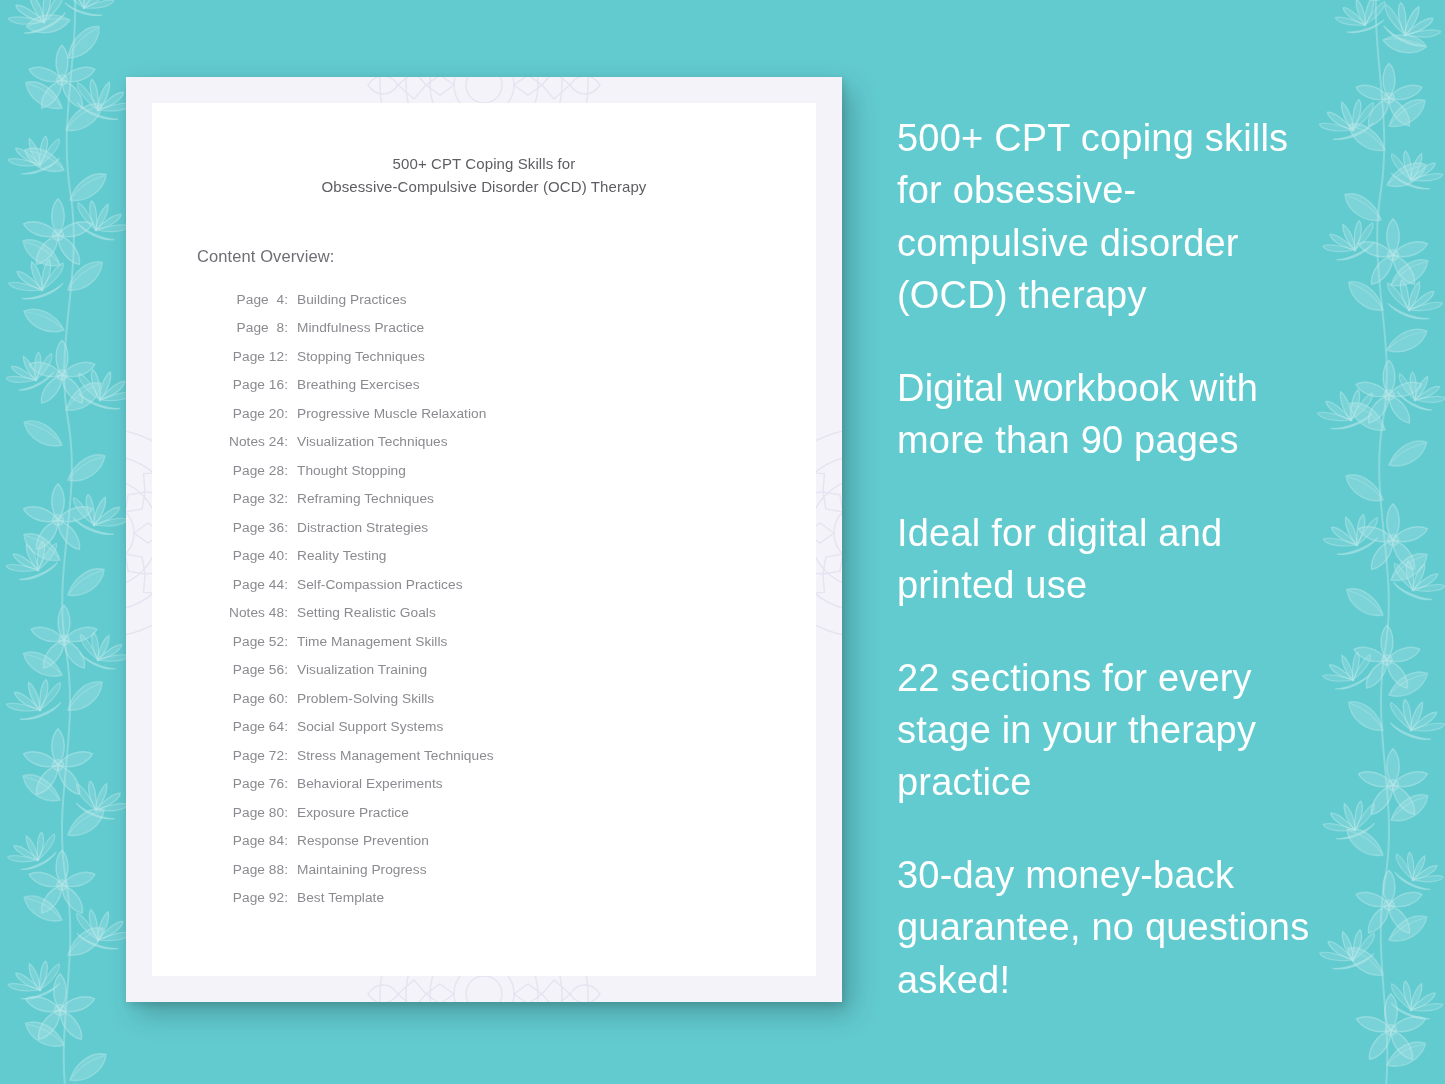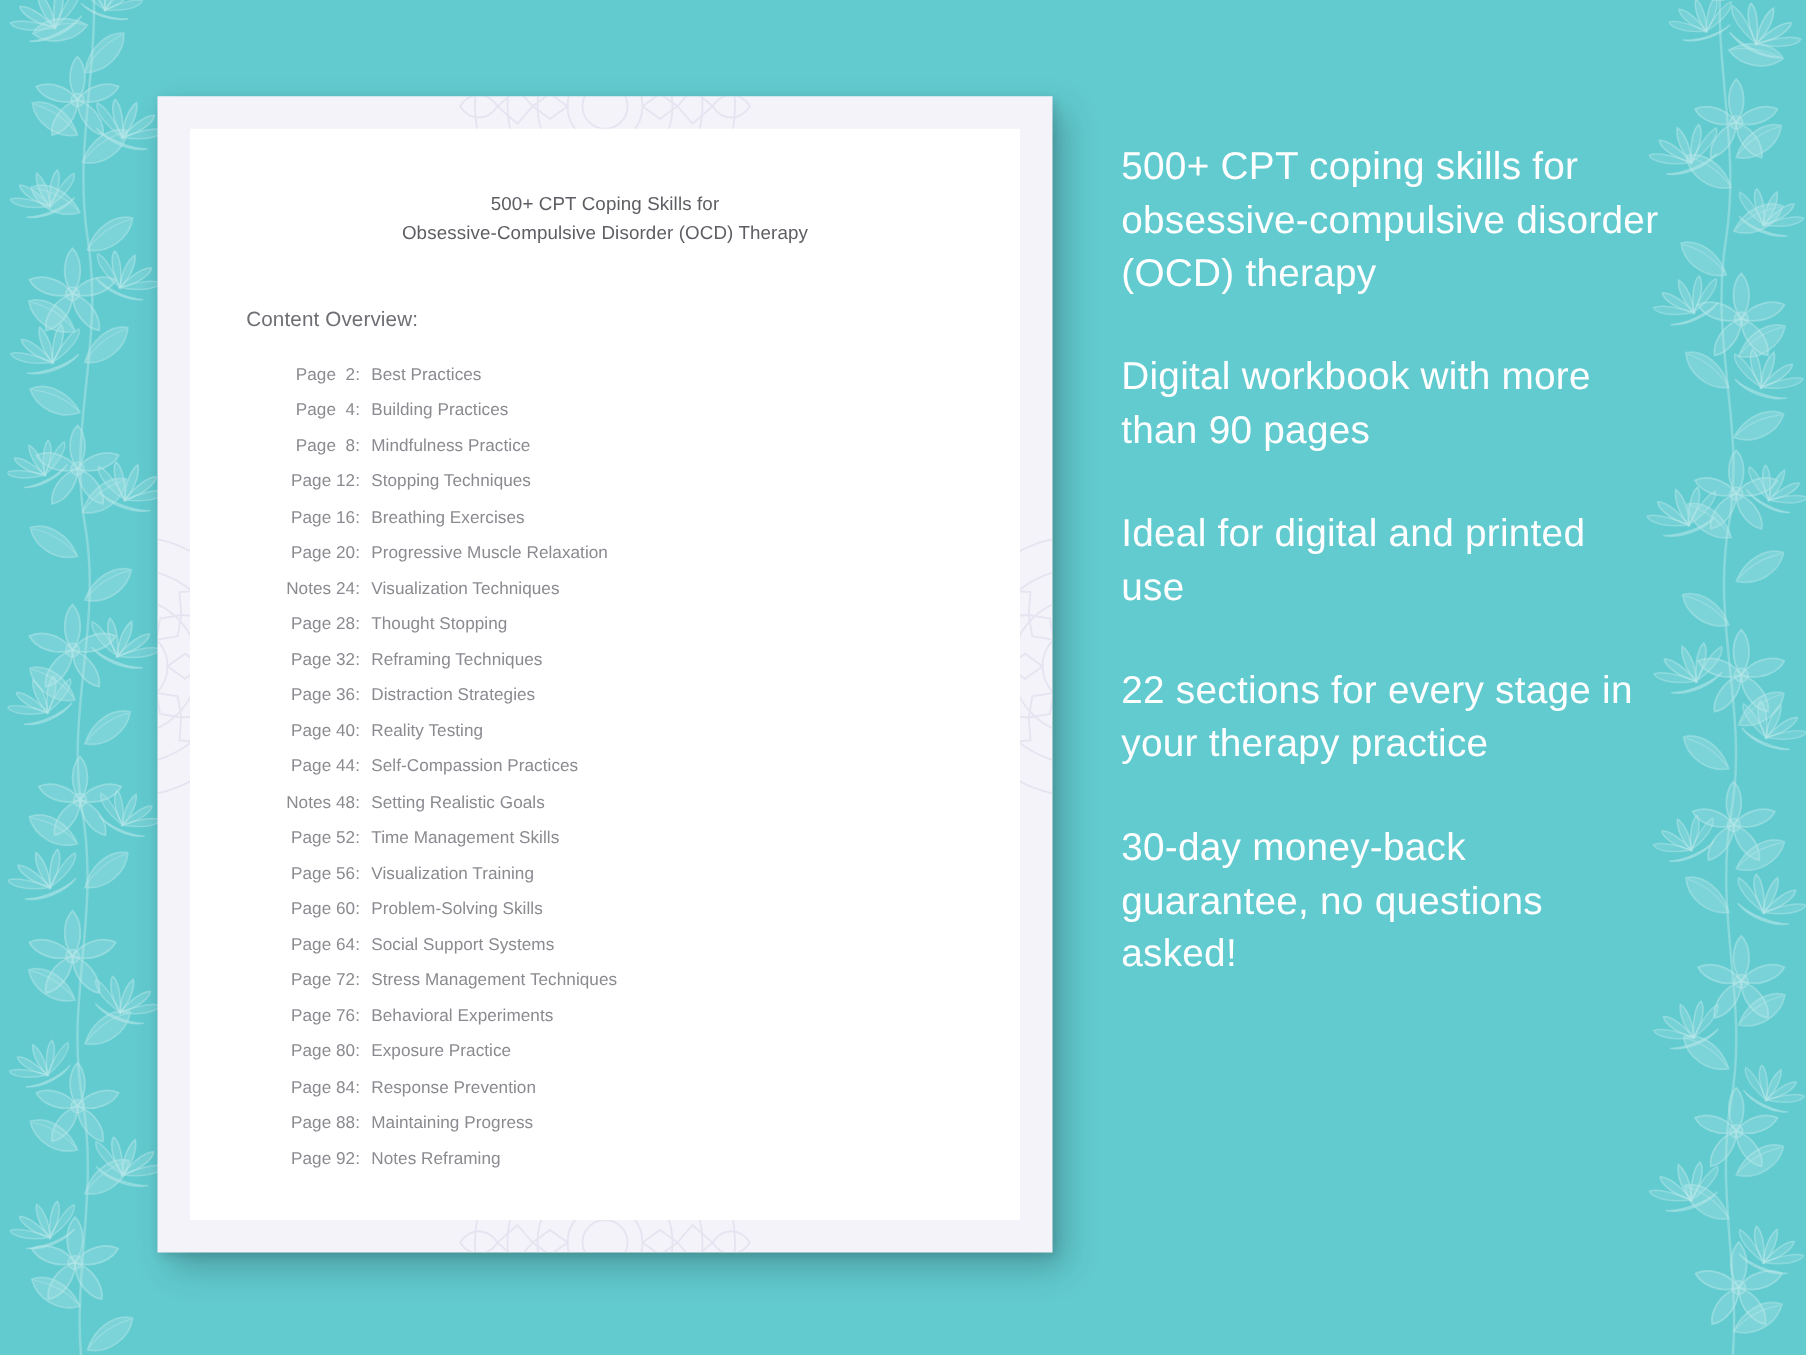--- a/index.html
+++ b/index.html
@@ -101,21 +101,21 @@
   }
 
   
   #marketing {
     position:absolute;
     left:897px; top:112px;
     width:430px;
   }
   #marketing p {
     color:#ffffff;
-    font-size:31px;
+    font-size:38px;
     font-weight:400;
     line-height:1.38;
     letter-spacing:.2px;
     margin-bottom:40px;
   }
   #marketing p:last-child { margin-bottom:16px; }
 </style>
 </head>
 <body>
 
@@ -482,24 +482,20 @@
     <div id="page">
       <h1 id="doc-title">
         <span class="t-line">500+ CPT Coping Skills for</span>
         <span class="t-line">Obsessive-Compulsive Disorder (OCD) Therapy</span>
       </h1>
 
       <div id="overview-label">Content Overview:</div>
 
       <ul id="toc">
           <li>
-            <span class="pg">Page  2:</span>
-            <span class="ttl">Best Practices</span>
-          </li>
-          <li>
             <span class="pg">Page  4:</span>
             <span class="ttl">Building Practices</span>
           </li>
           <li>
             <span class="pg">Page  8:</span>
             <span class="ttl">Mindfulness Practice</span>
           </li>
           <li>
             <span class="pg">Page 12:</span>
             <span class="ttl">Stopping Techniques</span>
@@ -571,21 +567,21 @@
           <li>
             <span class="pg">Page 84:</span>
             <span class="ttl">Response Prevention</span>
           </li>
           <li>
             <span class="pg">Page 88:</span>
             <span class="ttl">Maintaining Progress</span>
           </li>
           <li>
             <span class="pg">Page 92:</span>
-            <span class="ttl">Notes Reframing</span>
+            <span class="ttl">Best Template</span>
           </li>
         </ul>
     </div>
   </div>
 
   <div id="marketing">
       <p>500+ CPT coping skills for obsessive-compulsive disorder (OCD) therapy</p>
       <p>Digital workbook with more than 90 pages</p>
       <p>Ideal for digital and printed use</p>
       <p>22 sections for every stage in your therapy practice</p>

